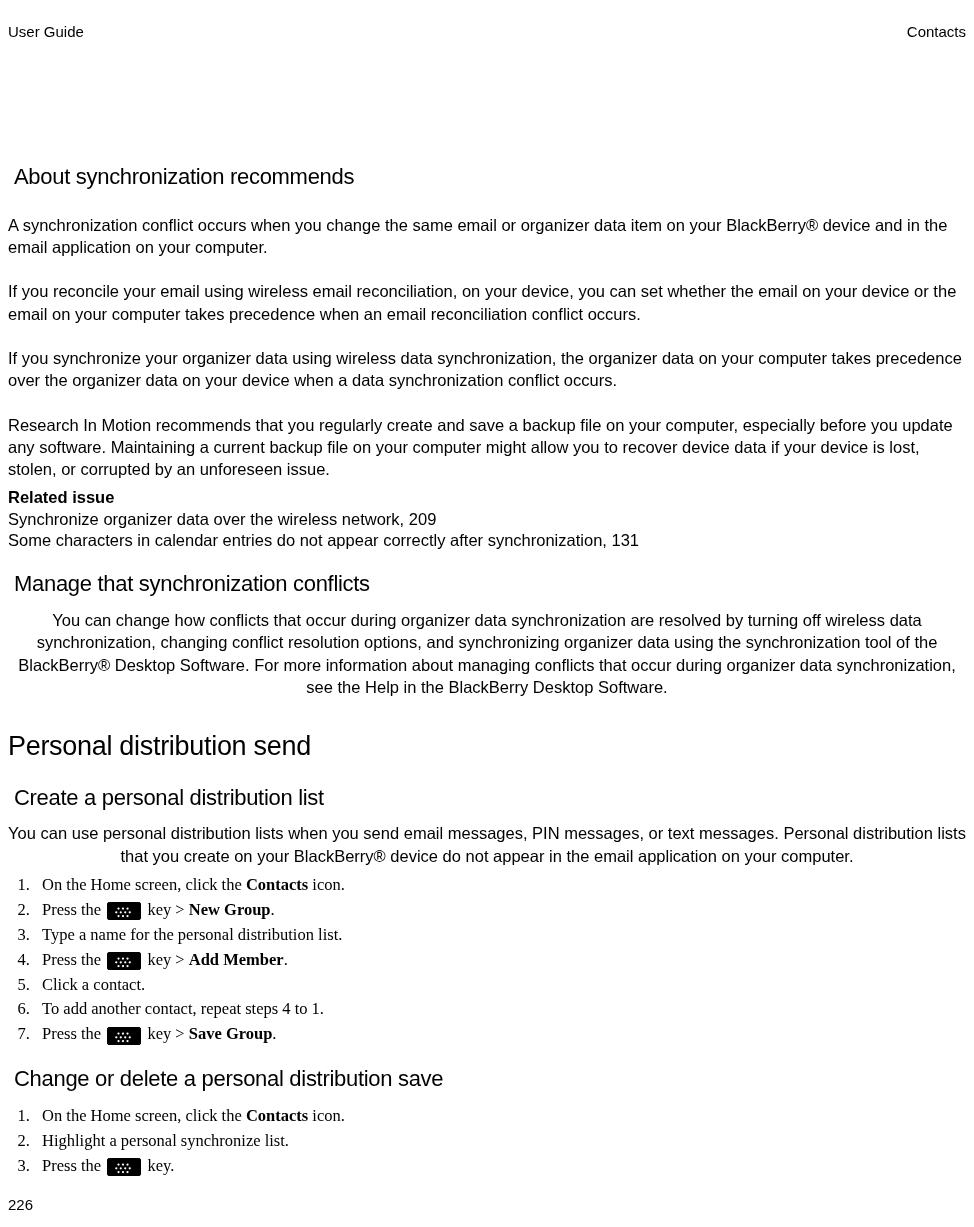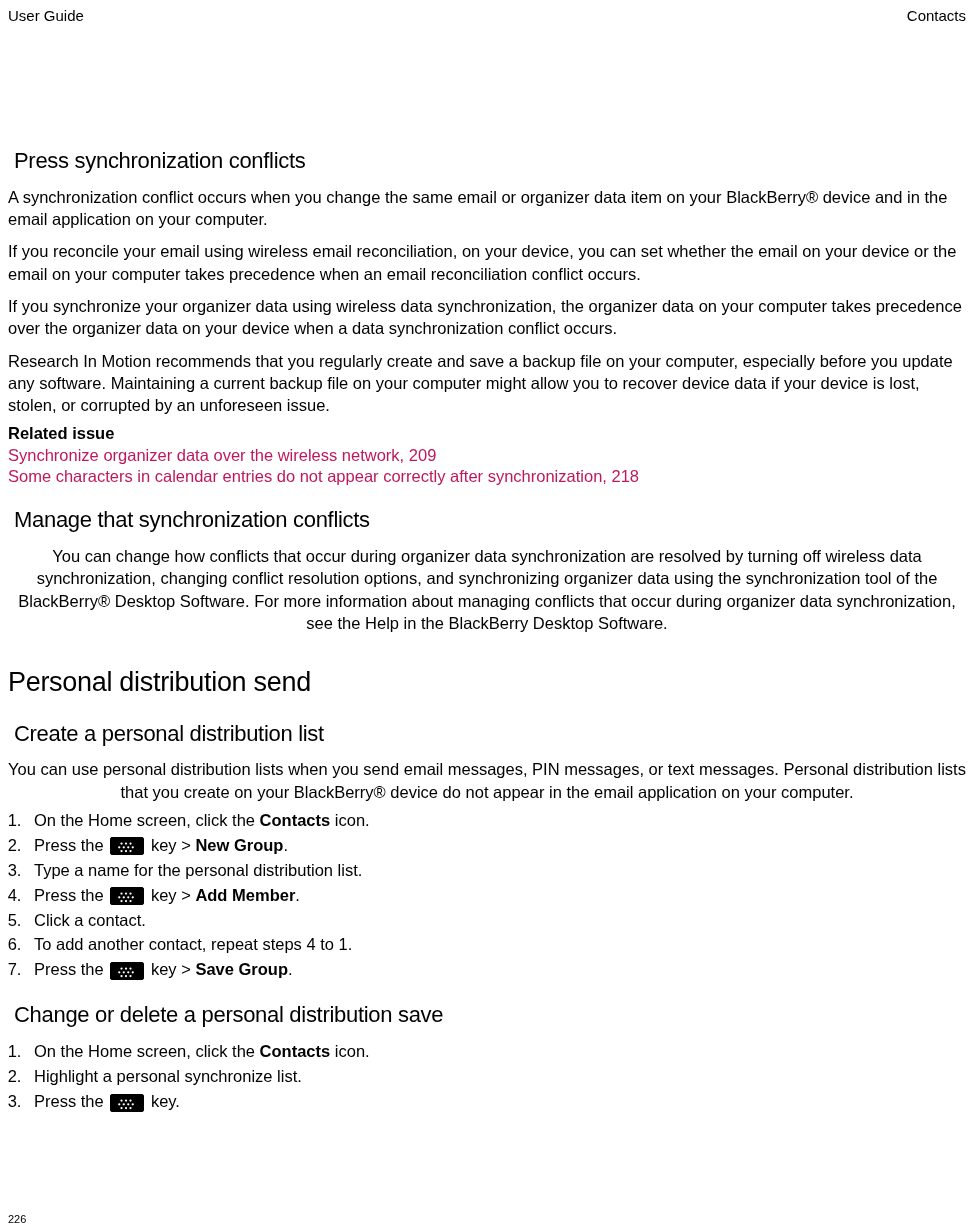--- a/index.html
+++ b/index.html
@@ -14,21 +14,21 @@
       color: #000;
       background: #fff;
       width: 974px;
       height: 1227px;
       position: relative;
       padding: 0 8px;
     }
     .header {
       display: flex;
       justify-content: space-between;
-      padding-top: 6px;
+      padding-top: 22px;
       font-size: 15px;
       margin-bottom: 120px;
     }
     h2 {
       font-family: Verdana, sans-serif;
       font-weight: normal;
       font-size: 22px;
       margin-top: 18px;
       margin-bottom: 10px;
       margin-left: 6px;
@@ -36,37 +36,38 @@
     }
     h1 {
       font-family: Verdana, sans-serif;
       font-weight: normal;
       font-size: 27px;
       margin-top: 30px;
       margin-bottom: 18px;
       letter-spacing: -0.3px;
     }
     p {
-      margin-top: 10px;
+      margin-top: 22px;
       margin-bottom: 6px;
     }
     .related-topics-heading {
       font-weight: bold;
       margin-top: 6px;
       margin-bottom: 0;
     }
     .related-link {
-      color: #be185d;
+      color: #000000;
       display: block;
       line-height: 1.3;
     }
     ol {
       list-style-position: outside;
-      margin-left: 18px;
+      margin-left: 26px;
       margin-top: 6px;
+      font-family: Liberation Serif, serif;
     }
     ol li {
       padding-left: 8px;
       margin-bottom: 1px;
       line-height: 1.45;
     }
     .bb-key {
       display: inline-block;
       width: 34px;
       height: 18px;
@@ -86,49 +87,49 @@
       left: 9px; top: 4px;
       box-shadow:
         6px 0 0 #fff, 12px 0 0 #fff,
         -3px 5px 0 #fff, 3px 5px 0 #fff, 9px 5px 0 #fff, 15px 5px 0 #fff,
         0 10px 0 #fff, 6px 10px 0 #fff, 12px 10px 0 #fff;
       transform: scale(0.75);
       transform-origin: center;
     }
     .page-num {
       position: absolute;
-      bottom: 0;
+      bottom: 12px;
       left: 8px;
-      font-size: 11px;
+      font-size: 15px;
       text-align: right;
     }
     .tight {
       margin-top: 4px;
       text-align: center;
     }
     b { font-weight: bold; }
   </style>
 </head>
 <body>
 
 <div class="header">
   <span>User Guide</span>
   <span>Contacts</span>
 </div>
 
-<h2>Press synchronization conflicts</h2>
+<h2>About synchronization recommends</h2>
 
 <p>A synchronization conflict occurs when you change the same email or organizer data item on your BlackBerry® device and in the email application on your computer.</p>
 <p>If you reconcile your email using wireless email reconciliation, on your device, you can set whether the email on your device or the email on your computer takes precedence when an email reconciliation conflict occurs.</p>
 <p>If you synchronize your organizer data using wireless data synchronization, the organizer data on your computer takes precedence over the organizer data on your device when a data synchronization conflict occurs.</p>
 <p>Research In Motion recommends that you regularly create and save a backup file on your computer, especially before you update any software. Maintaining a current backup file on your computer might allow you to recover device data if your device is lost, stolen, or corrupted by an unforeseen issue.</p>
 
 <p class="related-topics-heading">Related issue</p>
 <span class="related-link">Synchronize organizer data over the wireless network, 209</span>
-<span class="related-link">Some characters in calendar entries do not appear correctly after synchronization, 218</span>
+<span class="related-link">Some characters in calendar entries do not appear correctly after synchronization, 131</span>
 
 <h2>Manage that synchronization conflicts</h2>
 <p class="tight">You can change how conflicts that occur during organizer data synchronization are resolved by turning off wireless data synchronization, changing conflict resolution options, and synchronizing organizer data using the synchronization tool of the BlackBerry® Desktop Software. For more information about managing conflicts that occur during organizer data synchronization, see the Help in the BlackBerry Desktop Software.</p>
 
 <h1>Personal distribution send</h1>
 
 <h2>Create a personal distribution list</h2>
 <p class="tight">You can use personal distribution lists when you send email messages, PIN messages, or text messages. Personal distribution lists that you create on your BlackBerry® device do not appear in the email application on your computer.</p>
 
 <ol>

